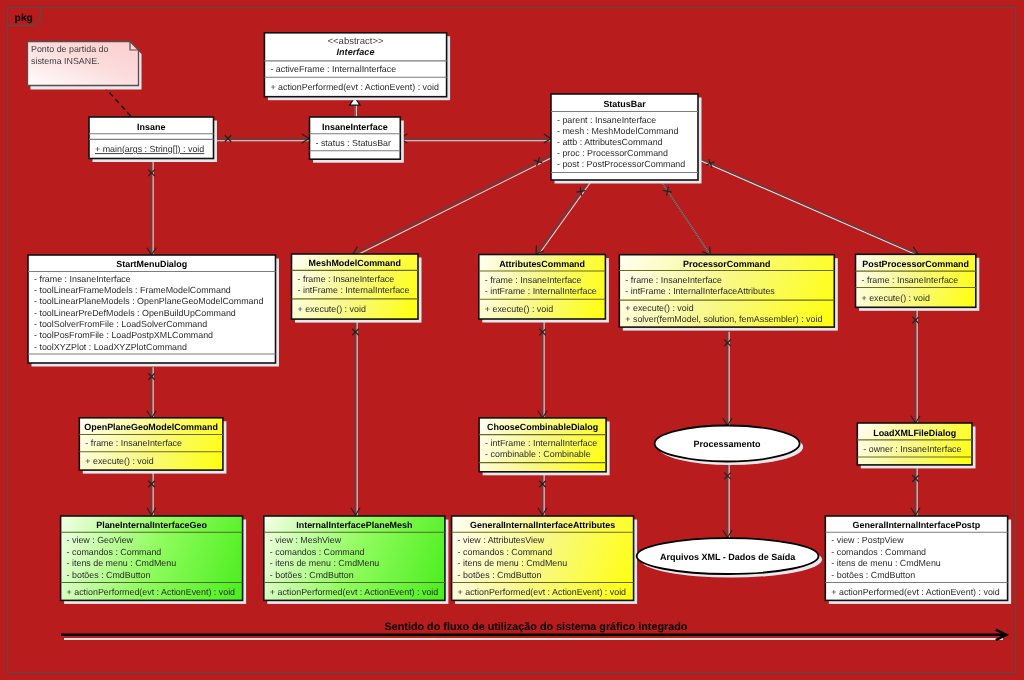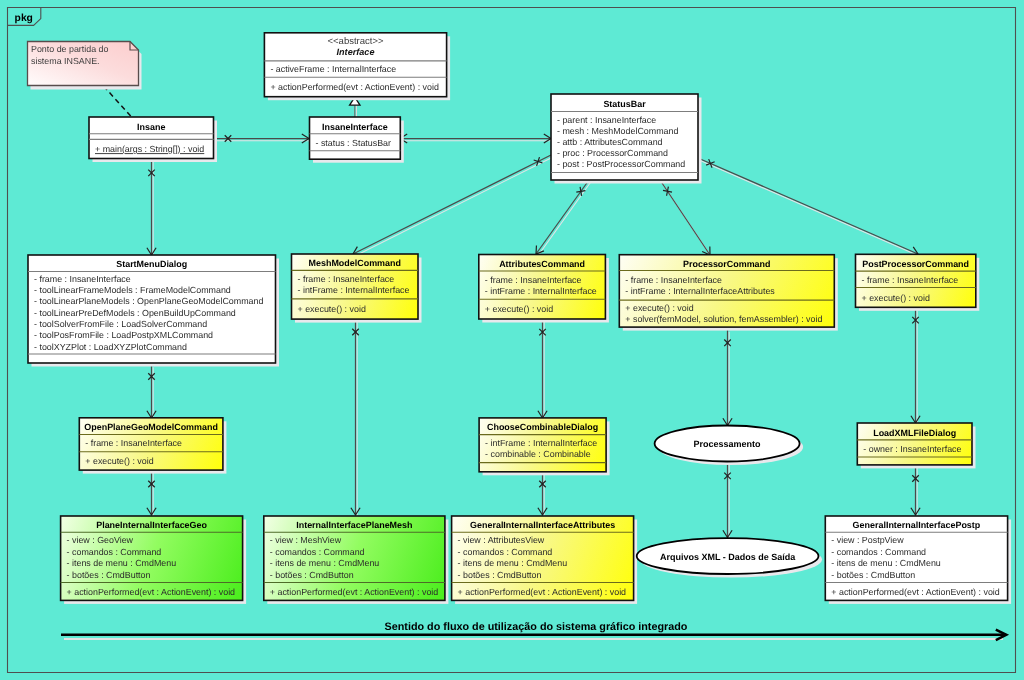--- a/index.html
+++ b/index.html
@@ -1,21 +1,21 @@
 <!DOCTYPE html>
 <html><head>
 <meta charset="utf-8">
 <title>INSANE — UML package diagram</title>
 <style>
   html,body{margin:0;padding:0;background:#ffffff;}
   body{width:1024px;height:680px;overflow:hidden;
        font-family:"Liberation Sans",sans-serif;
        -webkit-font-smoothing:antialiased;
        text-rendering:geometricPrecision;}
-  #canvas{position:relative;width:1024px;height:680px;background:#5eead4;}
+  #canvas{position:relative;width:1024px;height:680px;background:#b91c1c;}
   svg#diagram{position:absolute;left:0;top:0;width:1024px;height:680px;display:block;
               shape-rendering:geometricPrecision;}
   text{font-family:"Liberation Sans",sans-serif;}
   .cls-title{font-size:8.95px;font-weight:bold;fill:#000;text-anchor:middle;}
   .cls-title-it{font-size:9.1px;font-weight:bold;font-style:italic;fill:#111;text-anchor:middle;}
   .cls-stereo{font-size:9.5px;fill:#3a3a3a;text-anchor:middle;}
   .cls-line{font-size:8.9px;fill:#2b2b2b;}
   .note-line{font-size:8.9px;fill:#3d3d3d;}
   .pkg-label{font-size:10.3px;font-weight:bold;fill:#000;}
   .flow-label{font-size:10.8px;font-weight:bold;fill:#000;text-anchor:middle;}

